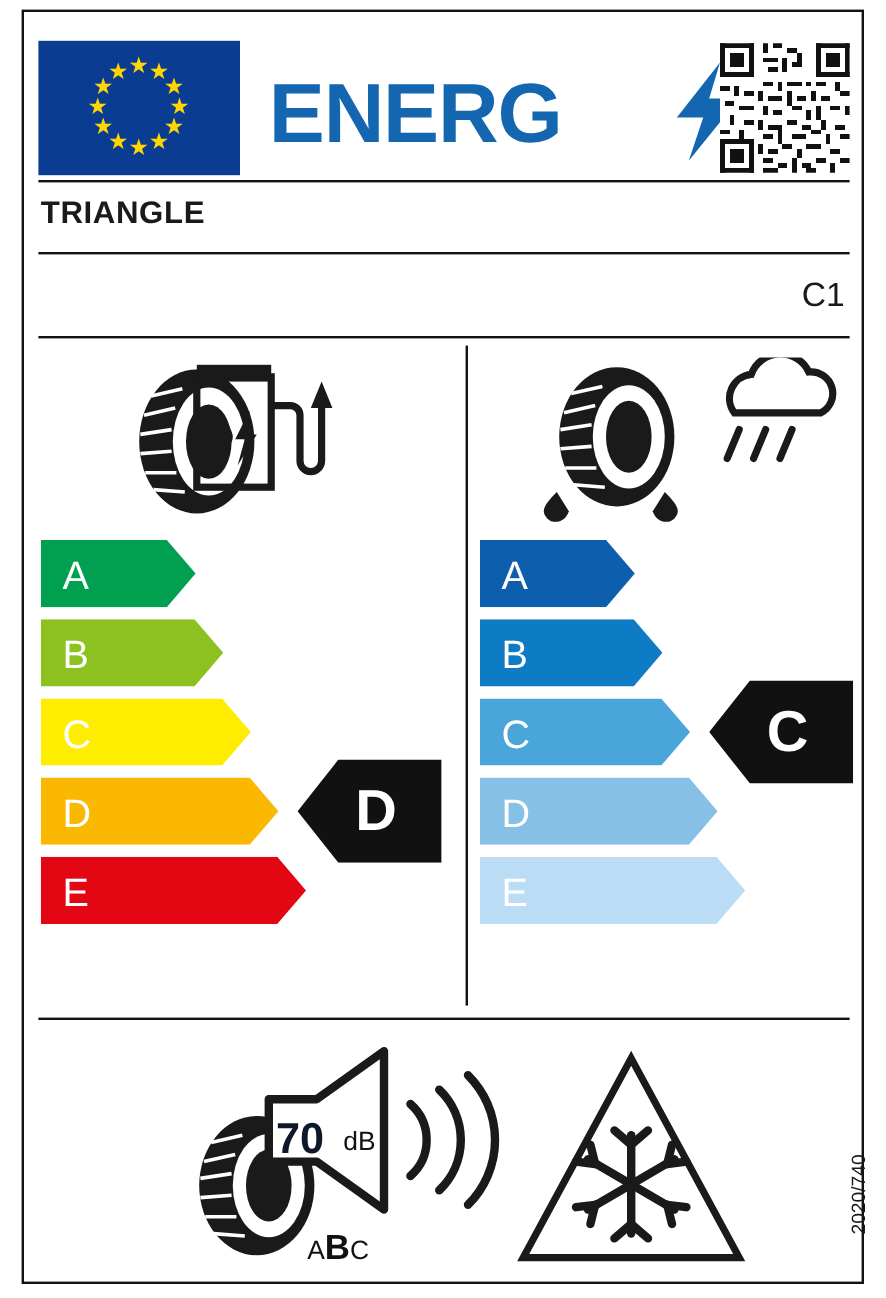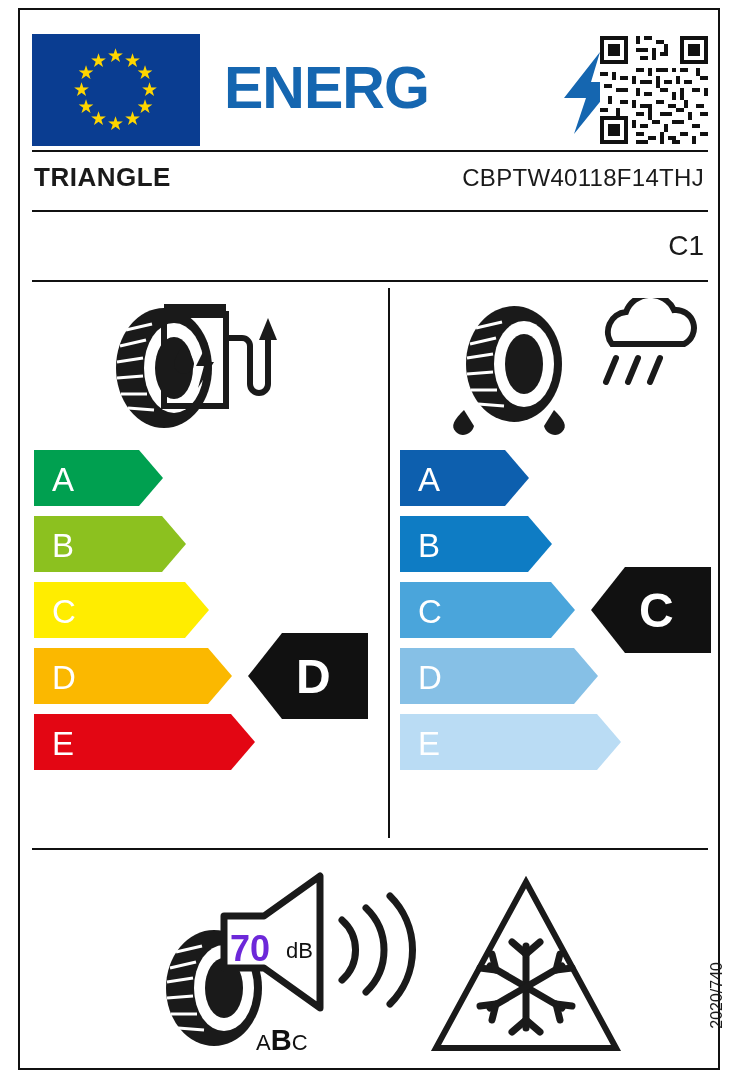--- a/index.html
+++ b/index.html
@@ -3,21 +3,21 @@
 <meta charset="utf-8">
 <style>
   html,body{margin:0;padding:0;background:#ffffff;}
   body{width:738px;height:1082px;font-family:"Liberation Sans",sans-serif;color:#1a1a1a;}
   .label{position:absolute;left:18px;top:8px;width:702px;height:1062px;border:2px solid #111;box-sizing:border-box;}
 
   
   .header{position:absolute;left:12px;top:14px;width:676px;height:118px;}
   .eu-flag{position:absolute;left:0;top:10px;width:168px;height:112px;background:#0a3d91;}
   .star{position:absolute;color:#ffd600;font-size:19px;line-height:19px;}
-  .energ{position:absolute;left:192px;top:30px;font-size:59px;font-weight:bold;letter-spacing:-1px;color:#1566b0;font-family:"Liberation Sans",sans-serif;}
+  .energ{position:absolute;left:192px;top:30px;font-size:70px;font-weight:bold;letter-spacing:-1px;color:#1566b0;font-family:"Liberation Sans",sans-serif;}
   .bolt{position:absolute;left:528px;top:28px;}
   .qr{position:absolute;right:0;top:12px;width:108px;height:108px;}
 
   .hrule{position:absolute;left:12px;width:676px;height:2px;background:#111;}
 
   .brand{position:absolute;left:14px;top:152px;font-size:26px;font-weight:bold;letter-spacing:.5px;}
   .code{position:absolute;right:14px;top:154px;font-size:24px;letter-spacing:.3px;}
   .size{position:absolute;left:14px;top:214px;font-size:30px;}
   .cls{position:absolute;right:14px;top:220px;font-size:28px;}
 
@@ -33,21 +33,21 @@
   
   .bars{position:absolute;top:152px;left:0;}
   .bar{position:relative;height:56px;margin-bottom:10px;}
   .bar .txt{position:absolute;left:18px;top:11px;font-size:33px;color:#fff;font-weight:normal;}
 
   .grade{position:absolute;width:120px;height:86px;}
   .grade .gtxt{position:absolute;left:48px;top:16px;color:#fff;font-size:48px;font-weight:bold;}
 
   
   .bottom{position:absolute;left:14px;top:846px;width:676px;height:214px;}
-  .noise-num{position:absolute;left:196px;top:72px;font-size:36px;font-weight:bold;color:#6d28d9;}
+  .noise-num{position:absolute;left:196px;top:72px;font-size:36px;font-weight:bold;color:#0f172a;}
   .noise-db{position:absolute;left:252px;top:82px;font-size:22px;color:#111;}
   .abc{position:absolute;left:222px;top:168px;font-size:22px;color:#111;text-align:right;}
   .abc b{font-size:29px;}
   .vertcode{position:absolute;right:2px;top:106px;font-size:16px;transform:rotate(-90deg);transform-origin:right top;white-space:nowrap;}
 </style>
 </head>
 <body>
 
 <div class="label">
 
@@ -156,21 +156,20 @@
           <rect x="9" y="26" width="3" height="1"></rect>
             <rect x="18" y="26" width="2" height="1"></rect>
         </g>
       </svg>
     </div>
   </div>
 
   <div class="hrule" style="top:140px;"></div>
 
   <div class="brand">TRIANGLE</div>
-  <div class="code">CBPTW40118F14THJ</div>
 
   <div class="hrule" style="top:200px;"></div>
 
   <div class="cls">C1</div>
 
   <div class="hrule" style="top:270px;"></div>
 
   <div class="vdiv"></div>
 
   <div class="panel left">

